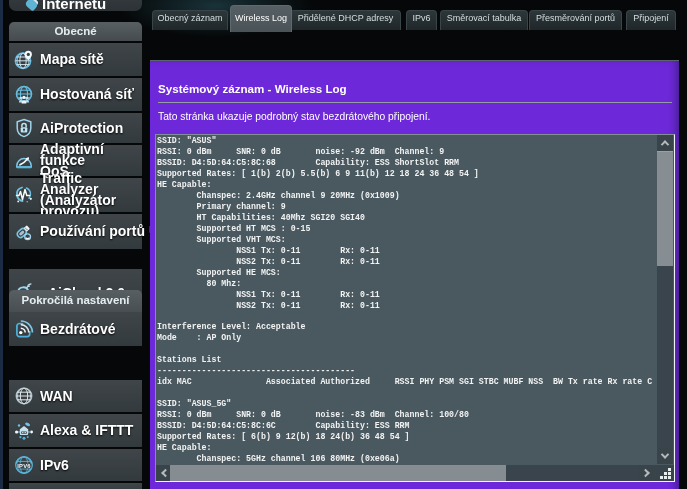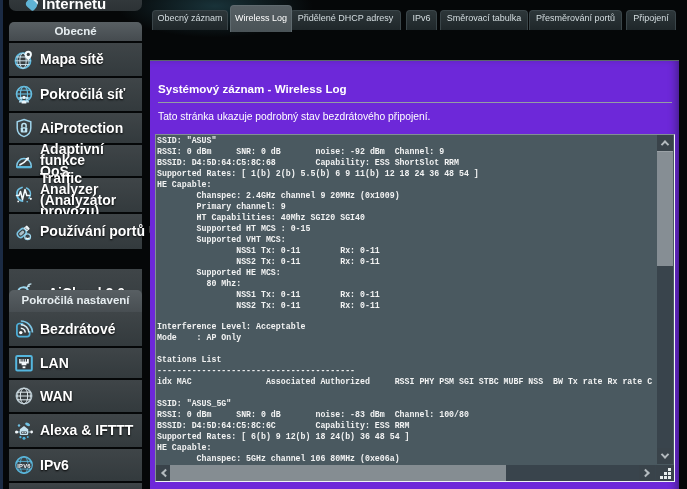--- a/index.html
+++ b/index.html
@@ -101,21 +101,21 @@
         <line x1="2.5" y1="9" x2="17.5" y2="9" stroke="#66bde0" stroke-width="1.1"></line>
         <line x1="3.5" y1="5.2" x2="16.5" y2="5.2" stroke="#66bde0" stroke-width="1.1"></line>
         <line x1="3.5" y1="12.8" x2="16.5" y2="12.8" stroke="#66bde0" stroke-width="1.1"></line>
         <circle cx="6.9" cy="13.2" r="1.4" fill="#b8e0f2"></circle>
         <path d="M4.9 17.6 c0-1.7 0.9-2.7 2-2.7 s2 1 2 2.7 z" fill="#b8e0f2"></path>
         <circle cx="13.1" cy="13.2" r="1.4" fill="#b8e0f2"></circle>
         <path d="M11.1 17.6 c0-1.7 0.9-2.7 2-2.7 s2 1 2 2.7 z" fill="#b8e0f2"></path>
         <circle cx="10" cy="12.4" r="1.7" fill="#eaf5fa"></circle>
         <path d="M7.6 18.4 c0-2 1-3.2 2.4-3.2 s2.4 1.2 2.4 3.2 z" fill="#eaf5fa"></path>
       </svg>
-    <span class="lb">Pokročilá síť</span>
+    <span class="lb">Hostovaná síť</span>
   </div>
   <div class="item" style="top:113px;height:30px;">
     <svg class="ic" viewBox="0 0 20 20">
         <path d="M10 1.5 L16.8 3.8 V10 c0 4.6-3 7.4-6.8 8.6 C6.2 17.4 3.2 14.6 3.2 10 V3.8 Z" fill="none" stroke="#9fd4ec" stroke-width="1.5"></path>
         <rect x="6.7" y="9.2" width="6.6" height="5.4" rx="1.1" fill="#bfe5f4"></rect>
         <path d="M7.9 9.2 v-1.7 a2.1 2.1 0 0 1 4.2 0 V9.2" fill="none" stroke="#bfe5f4" stroke-width="1.5"></path>
         <circle cx="10" cy="11.6" r="1.1" fill="#39424a"></circle>
         <rect x="9.6" y="11.9" width="0.8" height="1.6" fill="#39424a"></rect>
       </svg>
     <span class="lb">AiProtection</span>
@@ -171,32 +171,20 @@
 
   <div class="item" style="top:312px;height:34px;">
     <svg class="ic" viewBox="0 0 20 20">
         <path d="M8.5 4.5 H5.5 a2.6 2.6 0 0 0 -2.6 2.6 v8 a2.6 2.6 0 0 0 2.6 2.6 h7.6 a2.6 2.6 0 0 0 2.6 -2.6 v-2.6" fill="none" stroke="#4fb2dc" stroke-width="1.7" stroke-linecap="round"></path>
         <circle cx="6.8" cy="13.6" r="1.7" fill="#ffffff"></circle>
         <path d="M6.8 9.2 a4.4 4.4 0 0 1 4.4 4.4" fill="none" stroke="#f2f9fc" stroke-width="1.6"></path>
         <path d="M6.8 5.6 a8 8 0 0 1 8 8" fill="none" stroke="#d9edf6" stroke-width="1.6"></path>
         <path d="M6.8 2 a11.6 11.6 0 0 1 11.6 11.6" fill="none" stroke="#7cc5e4" stroke-width="1.7"></path>
       </svg>
     <span class="lb">Bezdrátové</span>
-  </div>
-  <div class="item" style="top:348px;height:30px;">
-    <svg class="ic" viewBox="0 0 20 20">
-        <rect x="2.2" y="3" width="15.6" height="14.5" rx="1.2" fill="#30383c" stroke="#54b6de" stroke-width="2"></rect>
-        <path d="M5.2 6 h9.6 v4.6 h-2.4 v1.6 h-4.8 v-1.6 h-2.4 z" fill="#f2f8fb"></path>
-        <rect x="6.6" y="6" width="1" height="2.6" fill="#30383c"></rect>
-        <rect x="8.4" y="6" width="1" height="2.6" fill="#30383c"></rect>
-        <rect x="10.2" y="6" width="1" height="2.6" fill="#30383c"></rect>
-        <rect x="12" y="6" width="1" height="2.6" fill="#30383c"></rect>
-        <rect x="8.6" y="13.4" width="2.8" height="1.8" fill="#f2f8fb"></rect>
-      </svg>
-    <span class="lb">LAN</span>
   </div>
   <div class="item" style="top:380px;height:32px;">
     <svg class="ic" viewBox="0 0 20 20">
         <circle cx="10" cy="10" r="7.8" fill="none" stroke="#aebfc7" stroke-width="1.3"></circle>
         <ellipse cx="10" cy="10" rx="3.7" ry="7.8" fill="none" stroke="#dfe9ed" stroke-width="1"></ellipse>
         <ellipse cx="10" cy="10" rx="6.6" ry="7.8" fill="none" stroke="#c9d6dc" stroke-width="0.8"></ellipse>
         <line x1="2.2" y1="10" x2="17.8" y2="10" stroke="#dfe9ed" stroke-width="1"></line>
         <line x1="3" y1="6.2" x2="17" y2="6.2" stroke="#dfe9ed" stroke-width="1"></line>
         <line x1="3" y1="13.8" x2="17" y2="13.8" stroke="#dfe9ed" stroke-width="1"></line>
       </svg>

